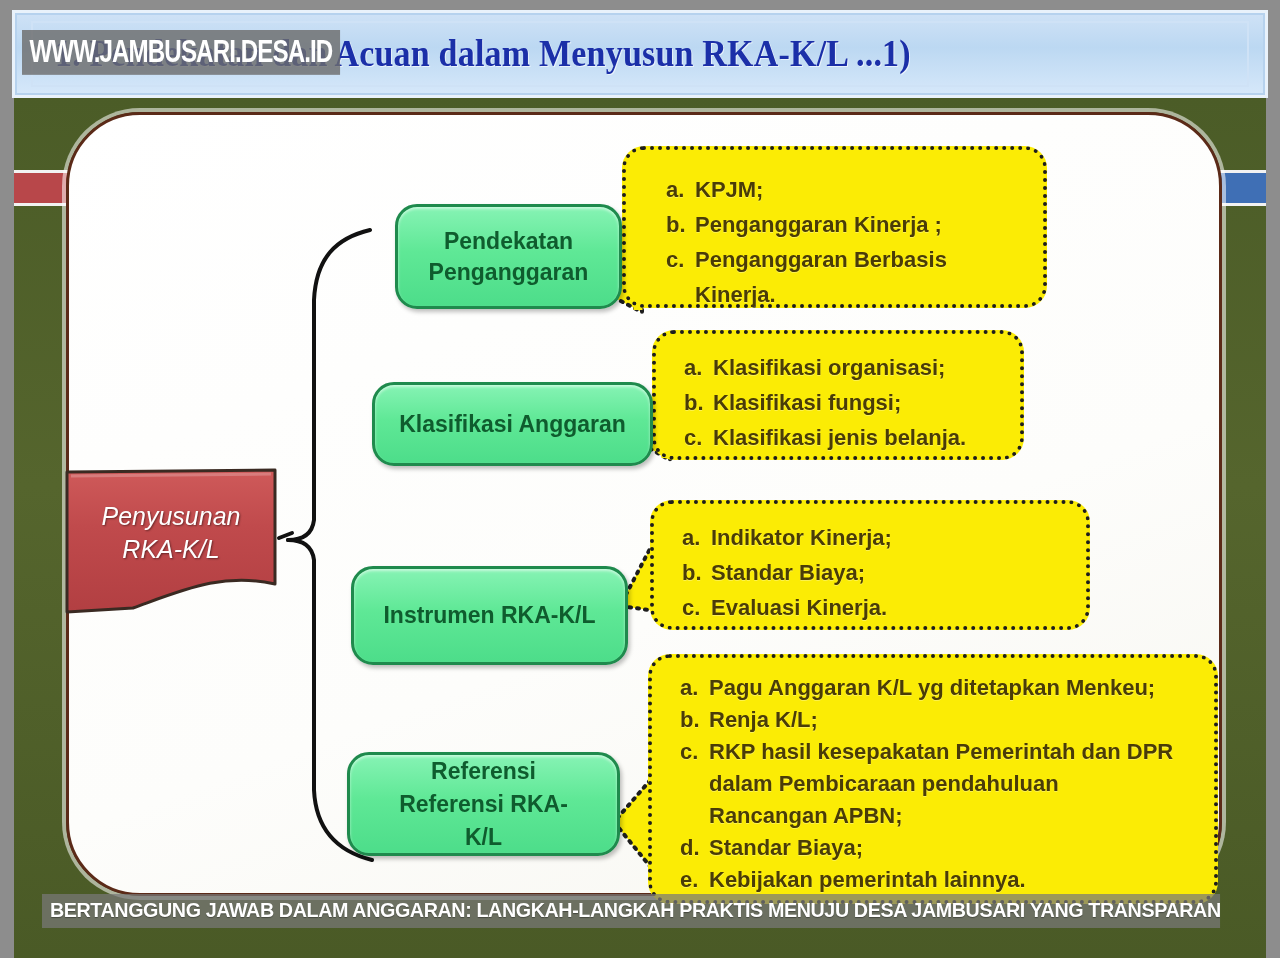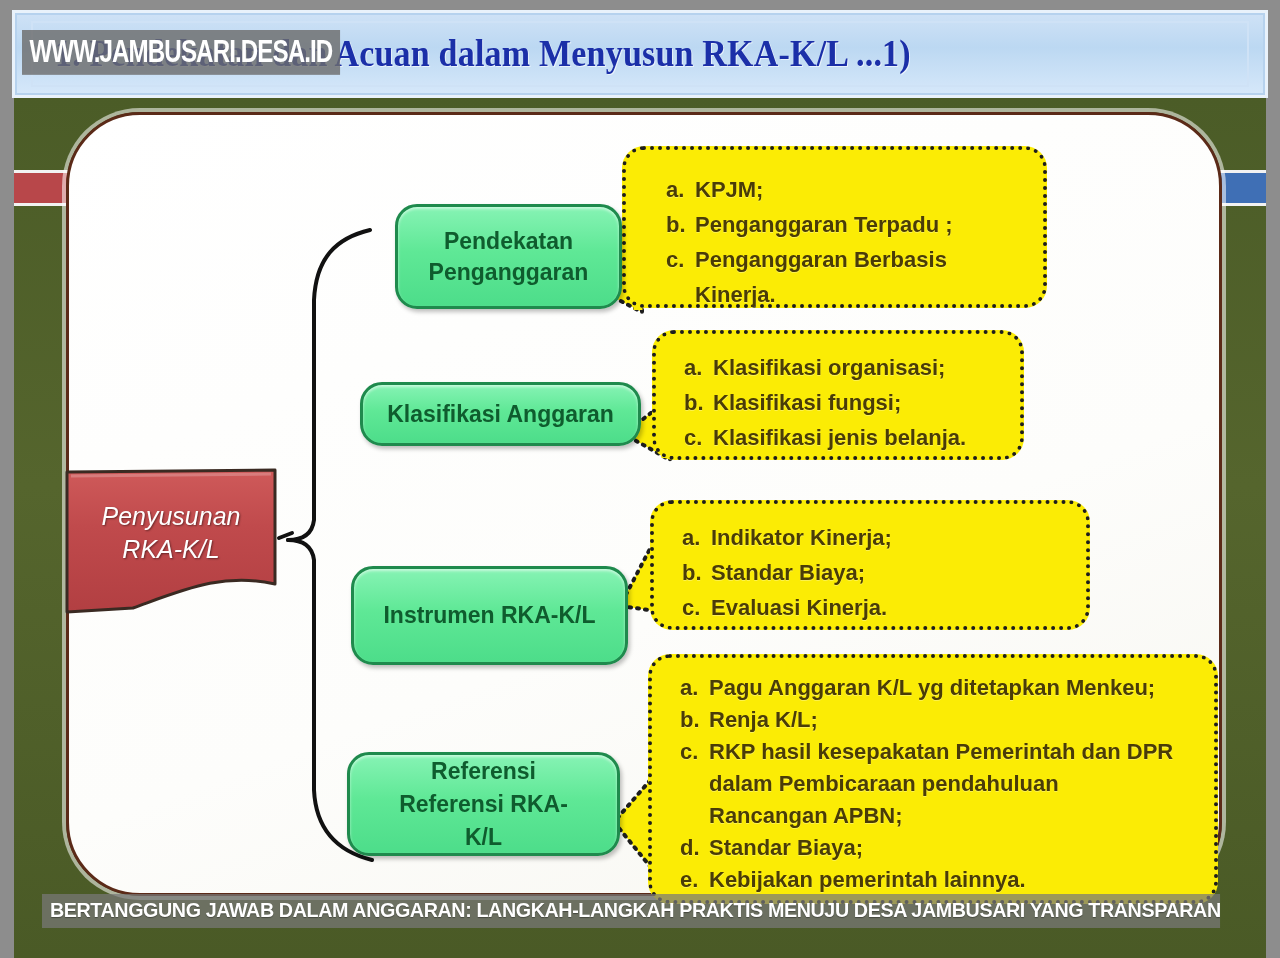--- a/index.html
+++ b/index.html
@@ -102,21 +102,21 @@
     background:linear-gradient(180deg,#86f3b4 0%,#5fe896 45%,#4ddd8a 100%);
     border:3px solid #1f8a4d;
     border-radius:22px;
     box-shadow:2px 3px 4px rgba(0,0,0,.25), inset 0 2px 3px rgba(255,255,255,.55);
     display:flex;align-items:center;justify-content:center;
     color:#0f5c2e;font-weight:bold;
     text-align:center;
     box-sizing:border-box;
   }
   .gb1{left:367px;top:204px;width:227px;height:105px;font-size:23px;line-height:31px;margin-left:28px;}
-  .gb2{left:360px;top:382px;width:281px;height:64px;font-size:23px;}
+  .gb2{left:372px;top:382px;width:281px;height:84px;font-size:23px;}
   .gb3{left:351px;top:566px;width:277px;height:99px;font-size:23px;}
   .gb4{left:347px;top:752px;width:273px;height:104px;font-size:23px;line-height:33px;}
 
   
   .callout{
     position:absolute;z-index:6;
     background:#fbec05;
     border:4px dotted #1d1d1d;
     border-radius:22px;
     box-sizing:border-box;
@@ -212,21 +212,21 @@
       <path d="M 58 6 L 58 72" fill="#fbec05" stroke="#fbec05" stroke-width="9"></path>
     </svg>
     <div class="callout co1">
       <ol>
         <li>
             <span class="mk">a.</span>
             <span>KPJM;</span>
           </li>
         <li>
             <span class="mk">b.</span>
-            <span>Penganggaran Terpadu ;</span>
+            <span>Penganggaran Kinerja ;</span>
           </li>
         <li>
             <span class="mk">c.</span>
             <span>Penganggaran Berbasis Kinerja.</span>
           </li>
       </ol>
     </div>
 
     <div class="greenbox gb2">
       <div>Klasifikasi Anggaran</div>

